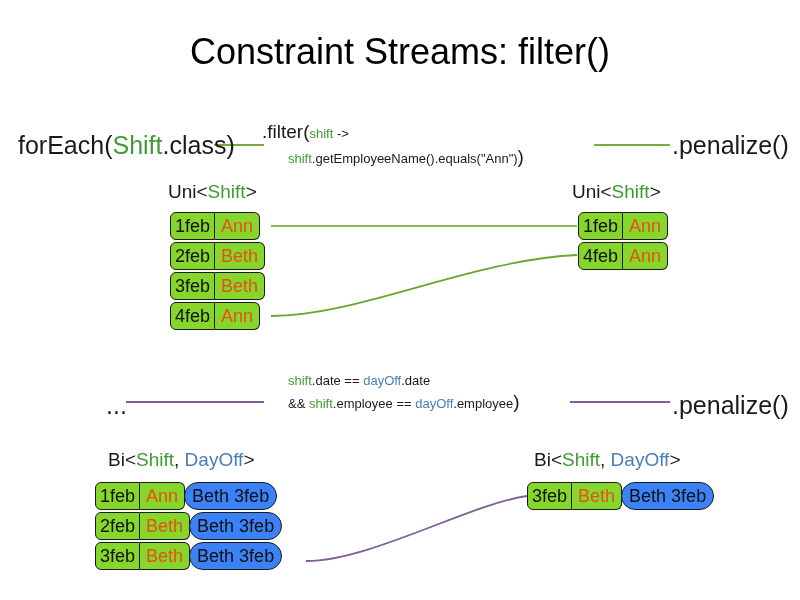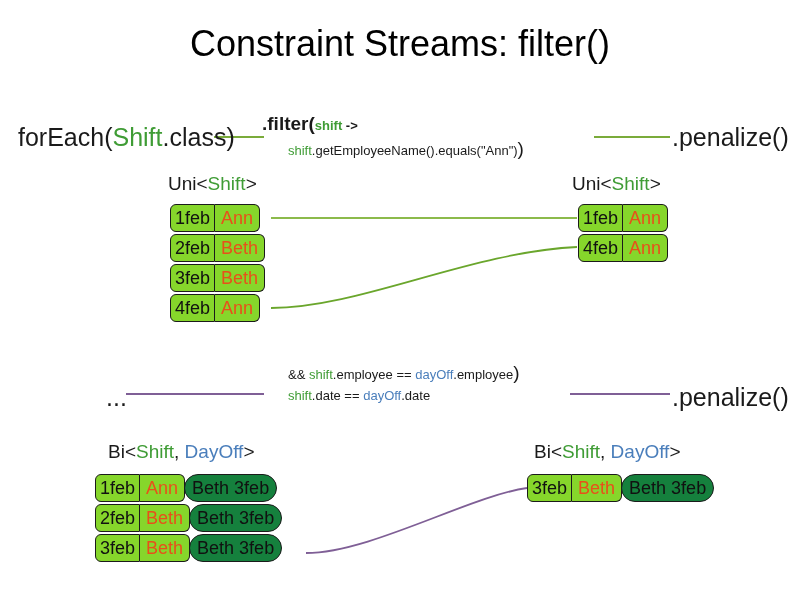--- a/index.html
+++ b/index.html
@@ -10,21 +10,21 @@
   body {
     width: 800px;
     height: 600px;
     position: relative;
     overflow: hidden;
     font-family: "Liberation Sans", sans-serif;
     color: #000000;
   }
   .slide {
     position: absolute;
-    left: 0; top: 4px;
+    left: 0; top: 12px;
     width: 800px;
     height: 488px;
   }
   #wires {
     position: absolute;
     left: 0; top: 0;
     width: 800px;
     height: 600px;
     pointer-events: none;
   }
@@ -70,21 +70,20 @@
     white-space: nowrap;
     color: #1a1a1a;
   }
   .filter-1 { left: 262px; top: 108px; }
   .filter-2 { left: 262px; top: 358px; }
 
   .filter-head {
     font-size: 19px;
     line-height: 24px;
     white-space: nowrap;
-    font-weight: bold;
   }
   .filter-body {
     font-size: 13px;
     line-height: 21px;
     white-space: nowrap;
     padding-left: 26px;
   }
   .big-paren { font-size: 19px; }
 
   .t-shift  { color: #3f9c35; }
@@ -112,21 +111,21 @@
     font-size: 18px;
     line-height: 18px;
     white-space: nowrap;
     height: 28px;
   }
   .cell.fact-shift {
     background: #86d62b;
     border-color: #1b1b1b;
   }
   .cell.fact-dayoff {
-    background: #15803d;
+    background: #3b82f6;
     border-color: #1b1b1b;
     border-radius: 14px;
   }
   .cell .date  { color: #111111; }
   .cell .name  { color: #e8501a; }
   .cell .pair  { color: #111111; }
 
   .cell.seg-date {
     border-top-right-radius: 0;
     border-bottom-right-radius: 0;
@@ -245,24 +244,24 @@
       <div class="cell fact-shift seg-name">
         <span class="name">Ann</span>
       </div>
     </div>
   </div>
 
   <div class="pipe-text pipe-left-2">...</div>
 
   <div class="filter-block filter-2">
     <div class="filter-body">
+      <span class="t-shift">shift</span><span>.date == </span><span class="t-dayoff">dayOff</span><span>.date</span>
+    </div>
+    <div class="filter-body">
       <span>&amp;&amp; </span><span class="t-shift">shift</span><span>.employee == </span><span class="t-dayoff">dayOff</span><span>.employee</span><span class="big-paren">)</span>
-    </div>
-    <div class="filter-body">
-      <span class="t-shift">shift</span><span>.date == </span><span class="t-dayoff">dayOff</span><span>.date</span>
     </div>
   </div>
 
   <div class="pipe-text pipe-right-2">.penalize()</div>
 
   <div class="type-label lbl-bi-left">
     <span>Bi&lt;</span><span class="t-shift">Shift</span><span>, </span><span class="t-dayoff">DayOff</span><span>&gt;</span>
   </div>
 
   <div class="type-label lbl-bi-right">

